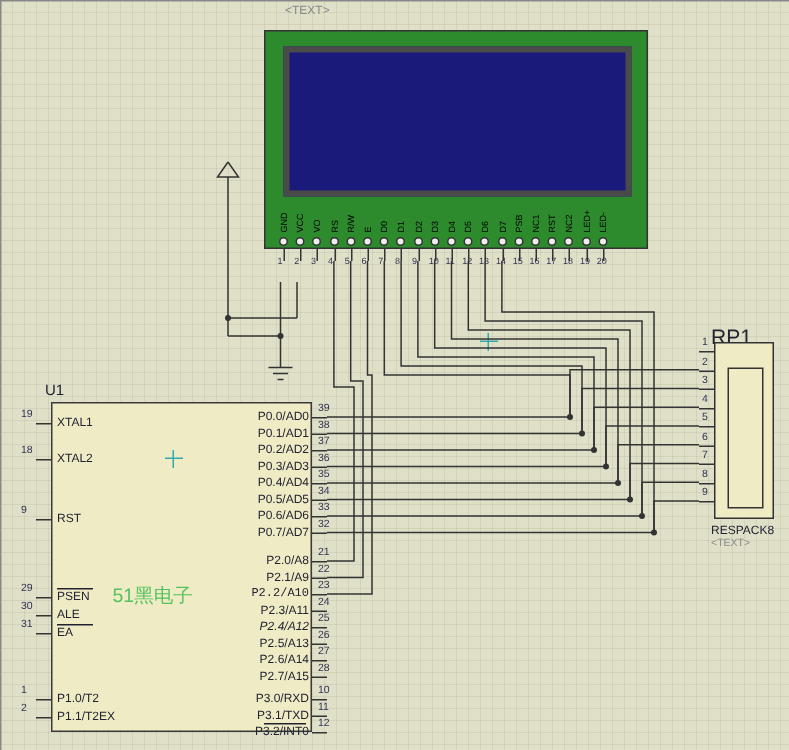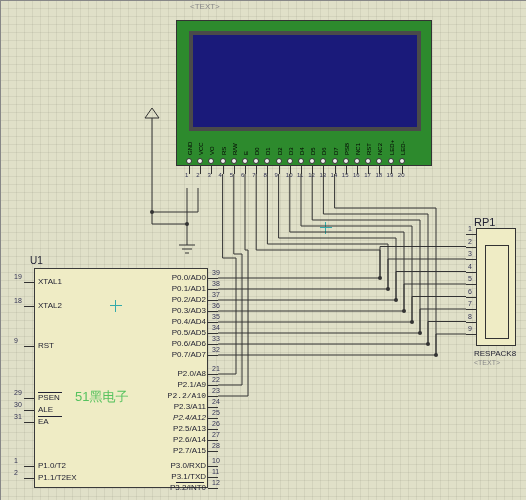--- a/index.html
+++ b/index.html
@@ -129,21 +129,21 @@
   }
   .rp-inner {
     position: absolute;
     left: 8px; top: 16px;
     width: 24px; height: 94px;
     border: 1px solid #333;
   }
   .rp-label {
     position: absolute;
     left: 474px; top: 216px;
-    font-size: 11px; color: #223;
+    font-size: 14px; color: #223;
   }
   .rp-sublabel {
     position: absolute;
     left: 474px; top: 349px;
     font-size: 8px; color: #223;
   }
   .rp-text {
     position: absolute;
     left: 474px; top: 359px;
     font-size: 7px; color: #888;

